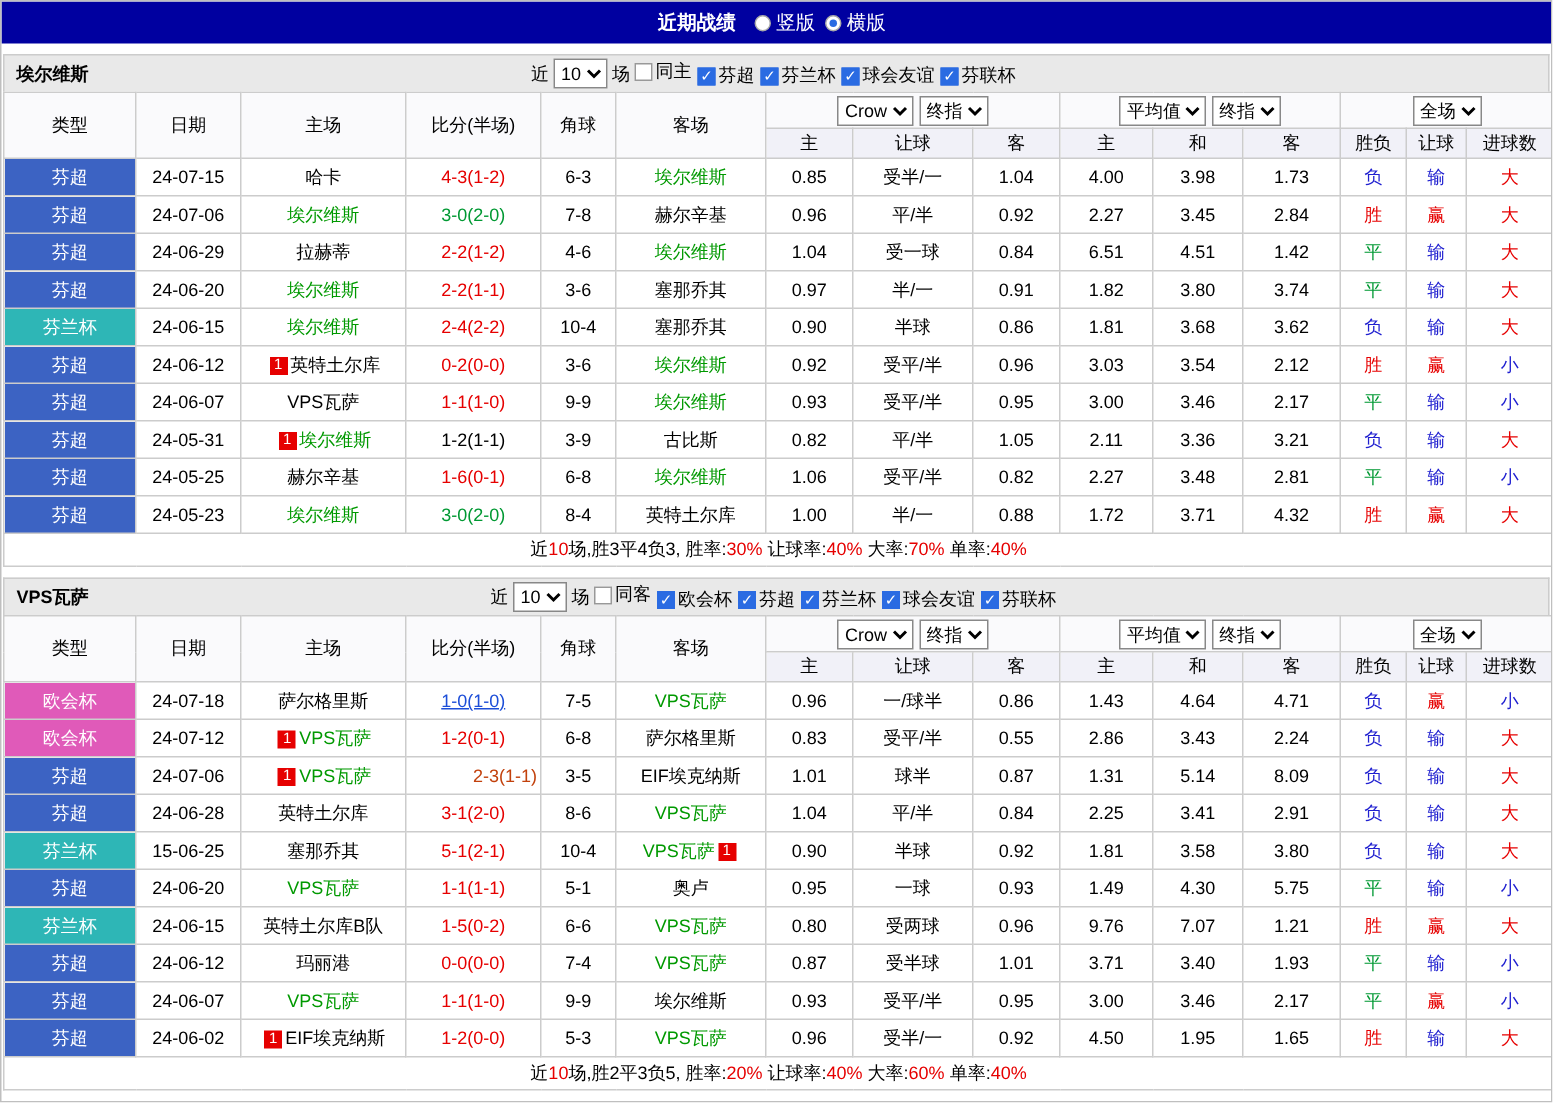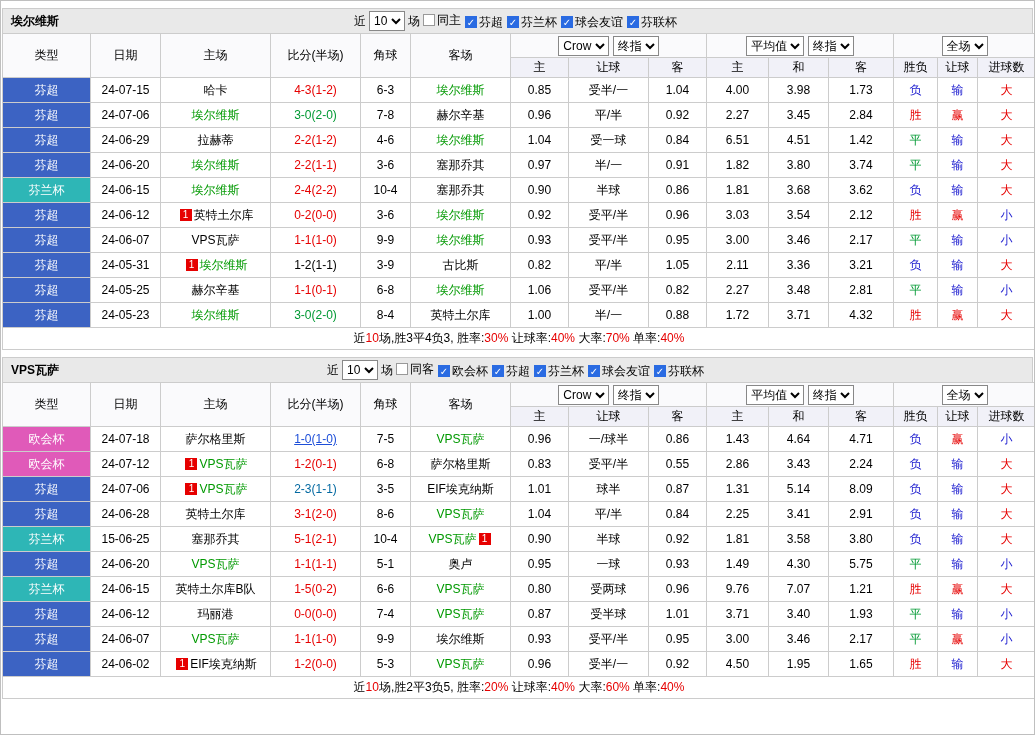--- a/index.html
+++ b/index.html
@@ -80,20 +80,30 @@
   }
   .team-green { color: #009900; }
   tfoot td.summary { height: 22px; background: #fff; }
   tfoot td.summary span { white-space: pre; }
 </style>
 </head>
 <body>
 
 <div class="page">
 
+  <div class="title-bar">
+    <span class="title">近期战绩</span>
+    <span class="radios"><label class="radio">
+          <span class="rdot"></span>
+          <span>竖版</span>
+        </label><label class="radio on">
+          <span class="rdot"></span>
+          <span>横版</span>
+        </label></span>
+  </div>
 
   <section class="team-section">
     <div class="band">
       <span class="team-name">埃尔维斯</span>
       <span class="filters">
         <span>近</span>
         <select><option>10</option></select>
         <span>场</span>
         <span class="checkboxes"><label class="cbl">
               <span class="cb"></span>
@@ -289,21 +299,21 @@
             <td>3.36</td>
             <td>3.21</td>
             <td style="color: rgb(32, 32, 208);">负</td>
             <td style="color: rgb(32, 32, 208);">输</td>
             <td style="color: rgb(230, 0, 0);">大</td>
           </tr>
           <tr>
             <td class="type" style="background: rgb(60, 99, 195);">芬超</td>
             <td>24-05-25</td>
             <td><span>赫尔辛基</span></td>
-            <td style="color: rgb(230, 0, 0);">1-1(0-1)</td>
+            <td style="color: rgb(230, 0, 0);">1-6(0-1)</td>
             <td>6-8</td>
             <td><span class="team-green">埃尔维斯</span></td>
             <td>1.06</td>
             <td>受平/半</td>
             <td>0.82</td>
             <td>2.27</td>
             <td>3.48</td>
             <td>2.81</td>
             <td style="color: rgb(0, 153, 51);">平</td>
             <td style="color: rgb(32, 32, 208);">输</td>
@@ -437,21 +447,21 @@
             <td>3.43</td>
             <td>2.24</td>
             <td style="color: rgb(32, 32, 208);">负</td>
             <td style="color: rgb(32, 32, 208);">输</td>
             <td style="color: rgb(230, 0, 0);">大</td>
           </tr>
           <tr>
             <td class="type" style="background: rgb(60, 99, 195);">芬超</td>
             <td>24-07-06</td>
             <td><span class="badge">1</span><span class="team-green">VPS瓦萨</span></td>
-            <td style="color: #0369a1;">2-3(1-1)</td>
+            <td style="color: #c2410c; text-align: right;">2-3(1-1)</td>
             <td>3-5</td>
             <td><span>EIF埃克纳斯</span></td>
             <td>1.01</td>
             <td>球半</td>
             <td>0.87</td>
             <td>1.31</td>
             <td>5.14</td>
             <td>8.09</td>
             <td style="color: rgb(32, 32, 208);">负</td>
             <td style="color: rgb(32, 32, 208);">输</td>

